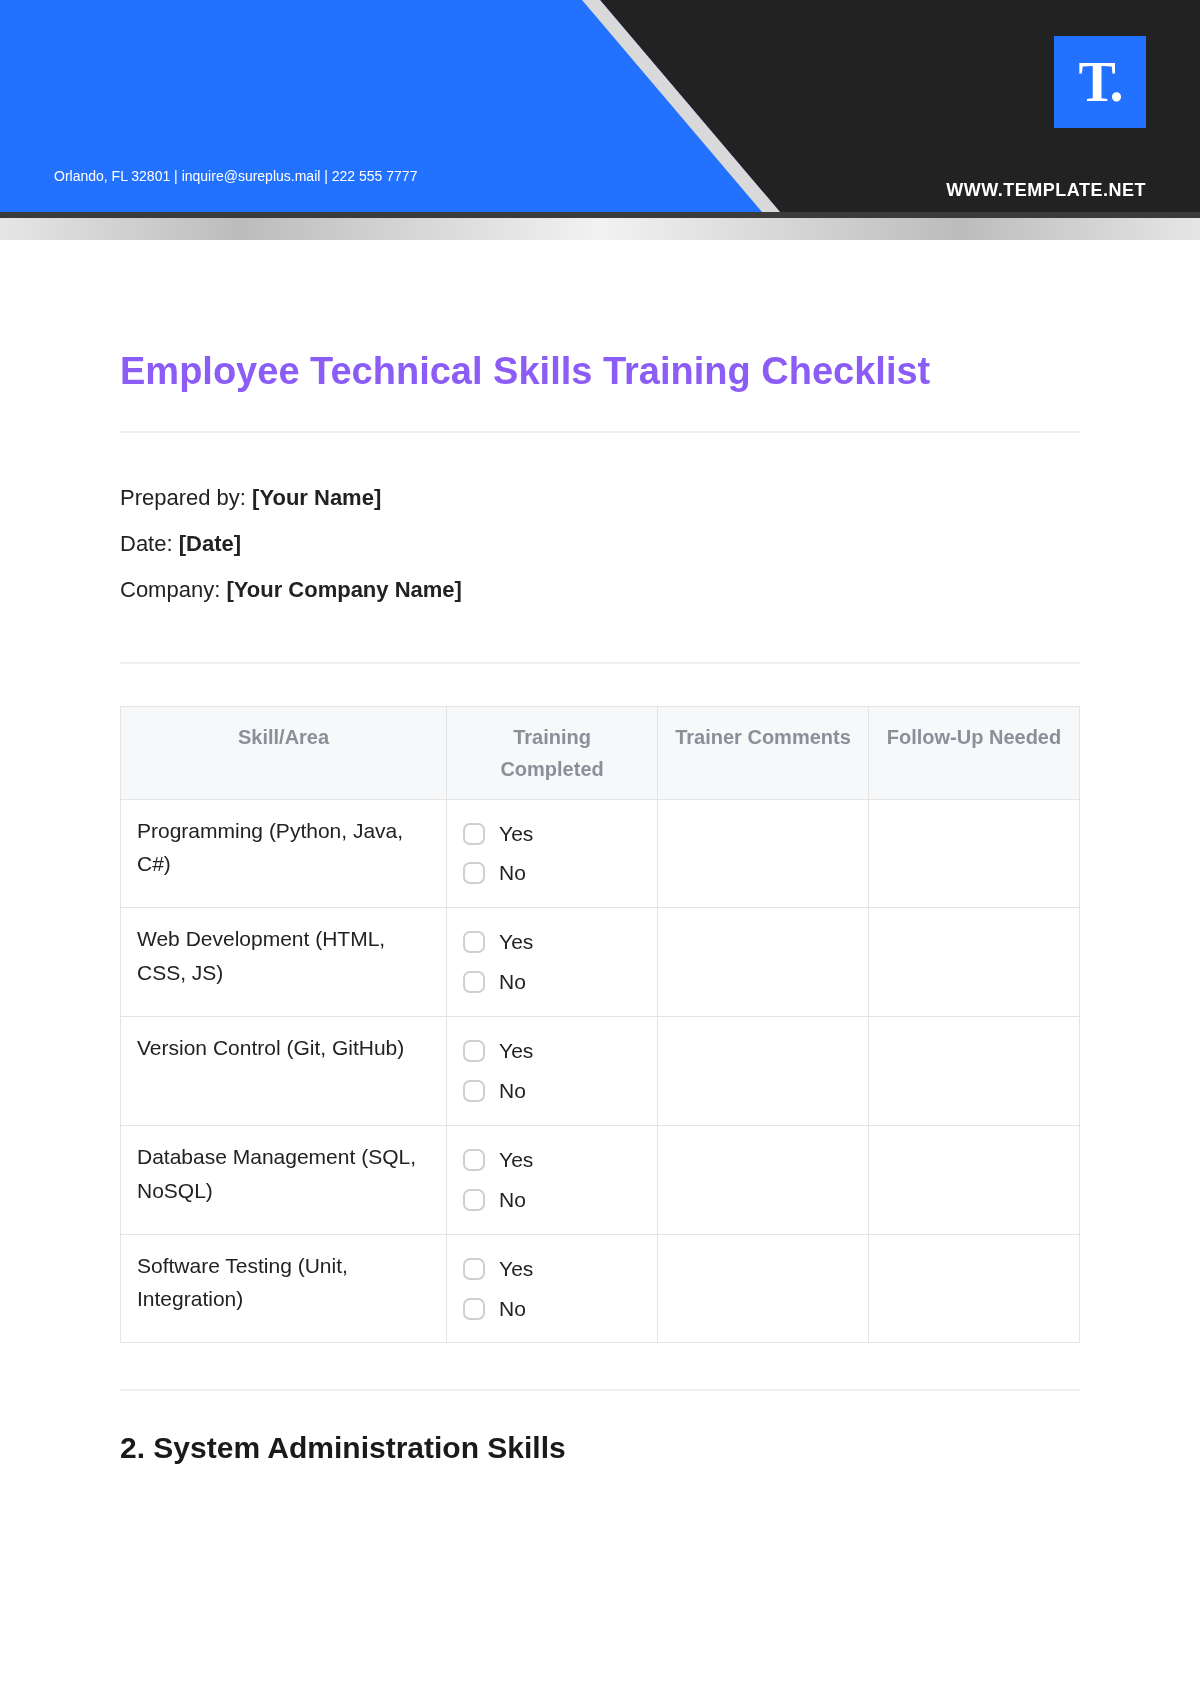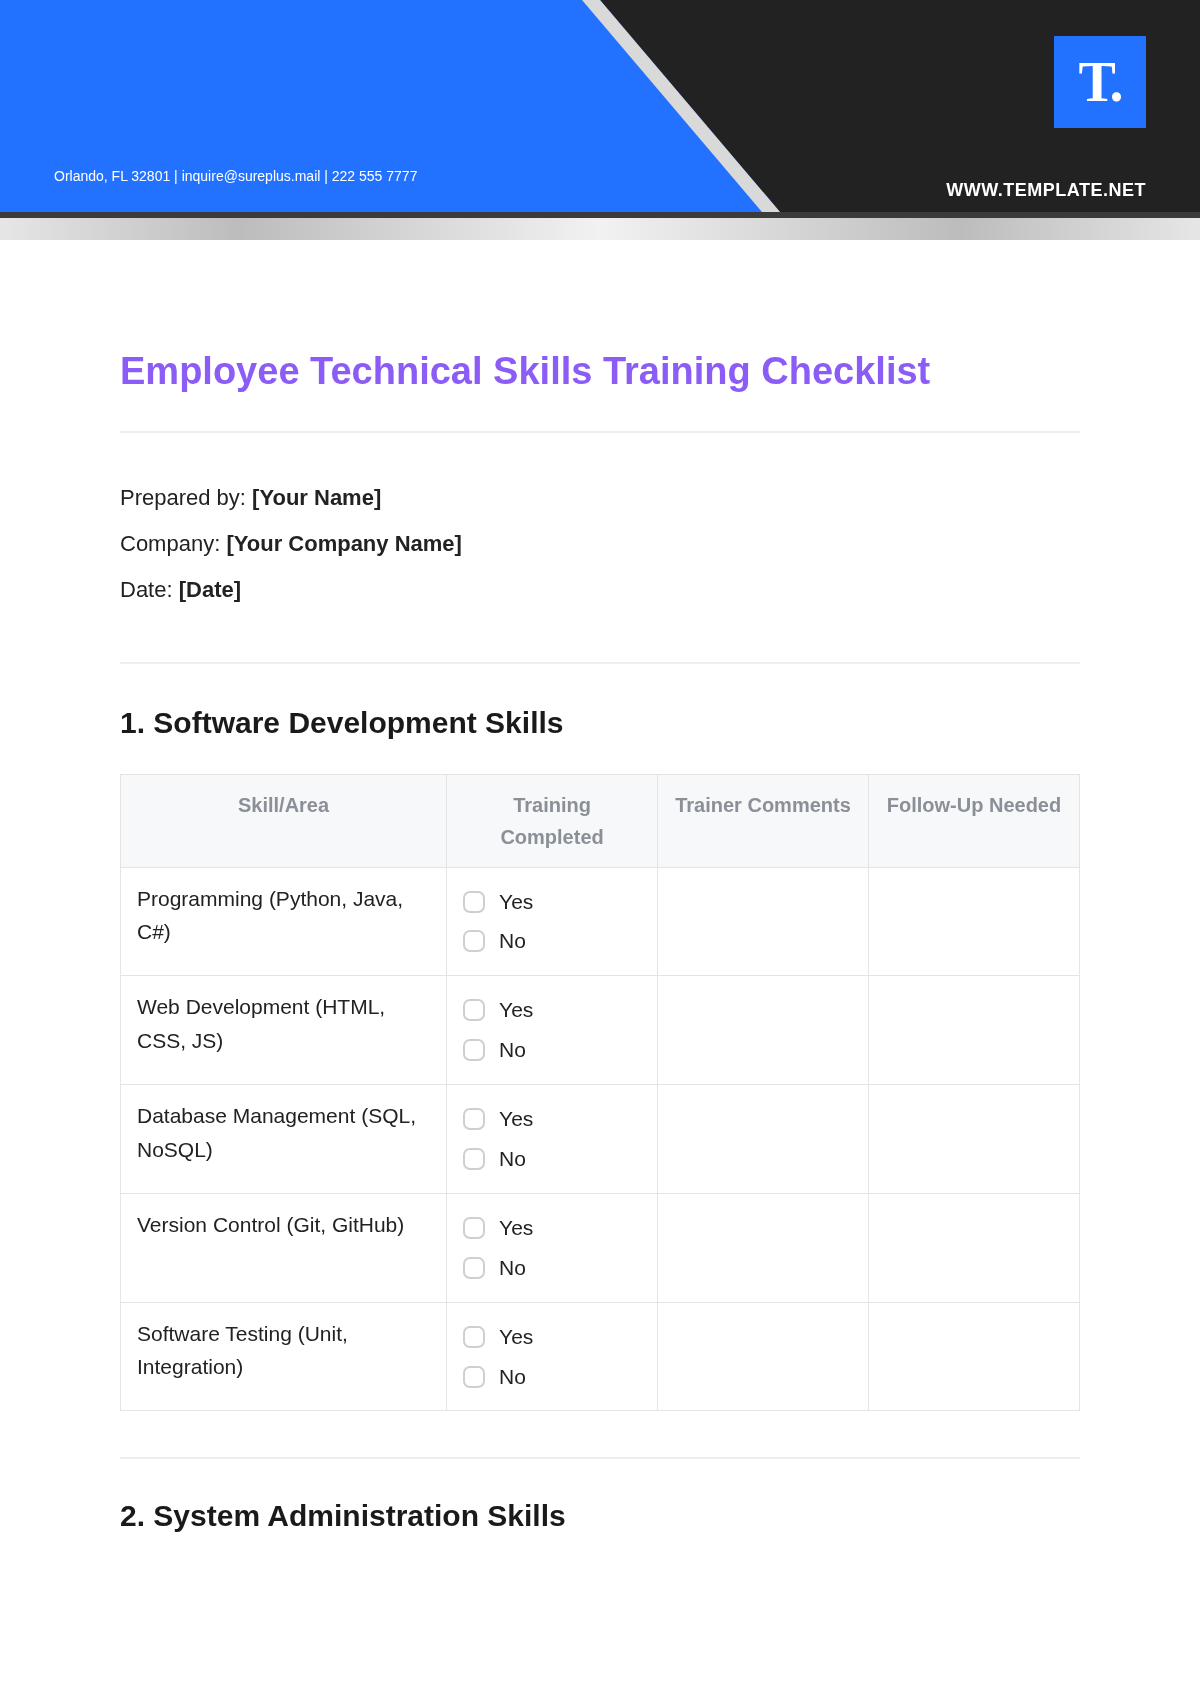--- a/index.html
+++ b/index.html
@@ -154,30 +154,29 @@
 
 <div class="page">
   <div class="title">Employee Technical Skills Training Checklist</div>
   <hr class="rule">
 
   <div class="meta">
     <p>
       <span>Prepared by: </span><b>[Your Name]</b>
     </p>
     <p>
+      <span>Date: </span><b>[Date]</b>
+    </p>
+    <p>
       <span>Company: </span><b>[Your Company Name]</b>
     </p>
-    <p>
-      <span>Date: </span><b>[Date]</b>
-    </p>
   </div>
 
   <hr class="rule">
 
-  <div class="section-title">1. Software Development Skills</div>
 
   <table>
     <thead>
       <tr>
         <th>Skill/Area</th>
         <th>Training Completed</th>
         <th>Trainer Comments</th>
         <th>Follow-Up Needed</th>
       </tr>
     </thead>
@@ -206,36 +205,36 @@
             </div>
           <div class="checkline">
               <span class="chk"></span>
               <span>No</span>
             </div>
         </td>
         <td class="comments"></td>
         <td class="followup"></td>
       </tr>
       <tr>
+        <td class="skill">Version Control (Git, GitHub)</td>
+        <td class="yn">
+          <div class="checkline">
+              <span class="chk"></span>
+              <span>Yes</span>
+            </div>
+          <div class="checkline">
+              <span class="chk"></span>
+              <span>No</span>
+            </div>
+        </td>
+        <td class="comments"></td>
+        <td class="followup"></td>
+      </tr>
+      <tr>
         <td class="skill">Database Management (SQL, NoSQL)</td>
-        <td class="yn">
-          <div class="checkline">
-              <span class="chk"></span>
-              <span>Yes</span>
-            </div>
-          <div class="checkline">
-              <span class="chk"></span>
-              <span>No</span>
-            </div>
-        </td>
-        <td class="comments"></td>
-        <td class="followup"></td>
-      </tr>
-      <tr>
-        <td class="skill">Version Control (Git, GitHub)</td>
         <td class="yn">
           <div class="checkline">
               <span class="chk"></span>
               <span>Yes</span>
             </div>
           <div class="checkline">
               <span class="chk"></span>
               <span>No</span>
             </div>
         </td>

